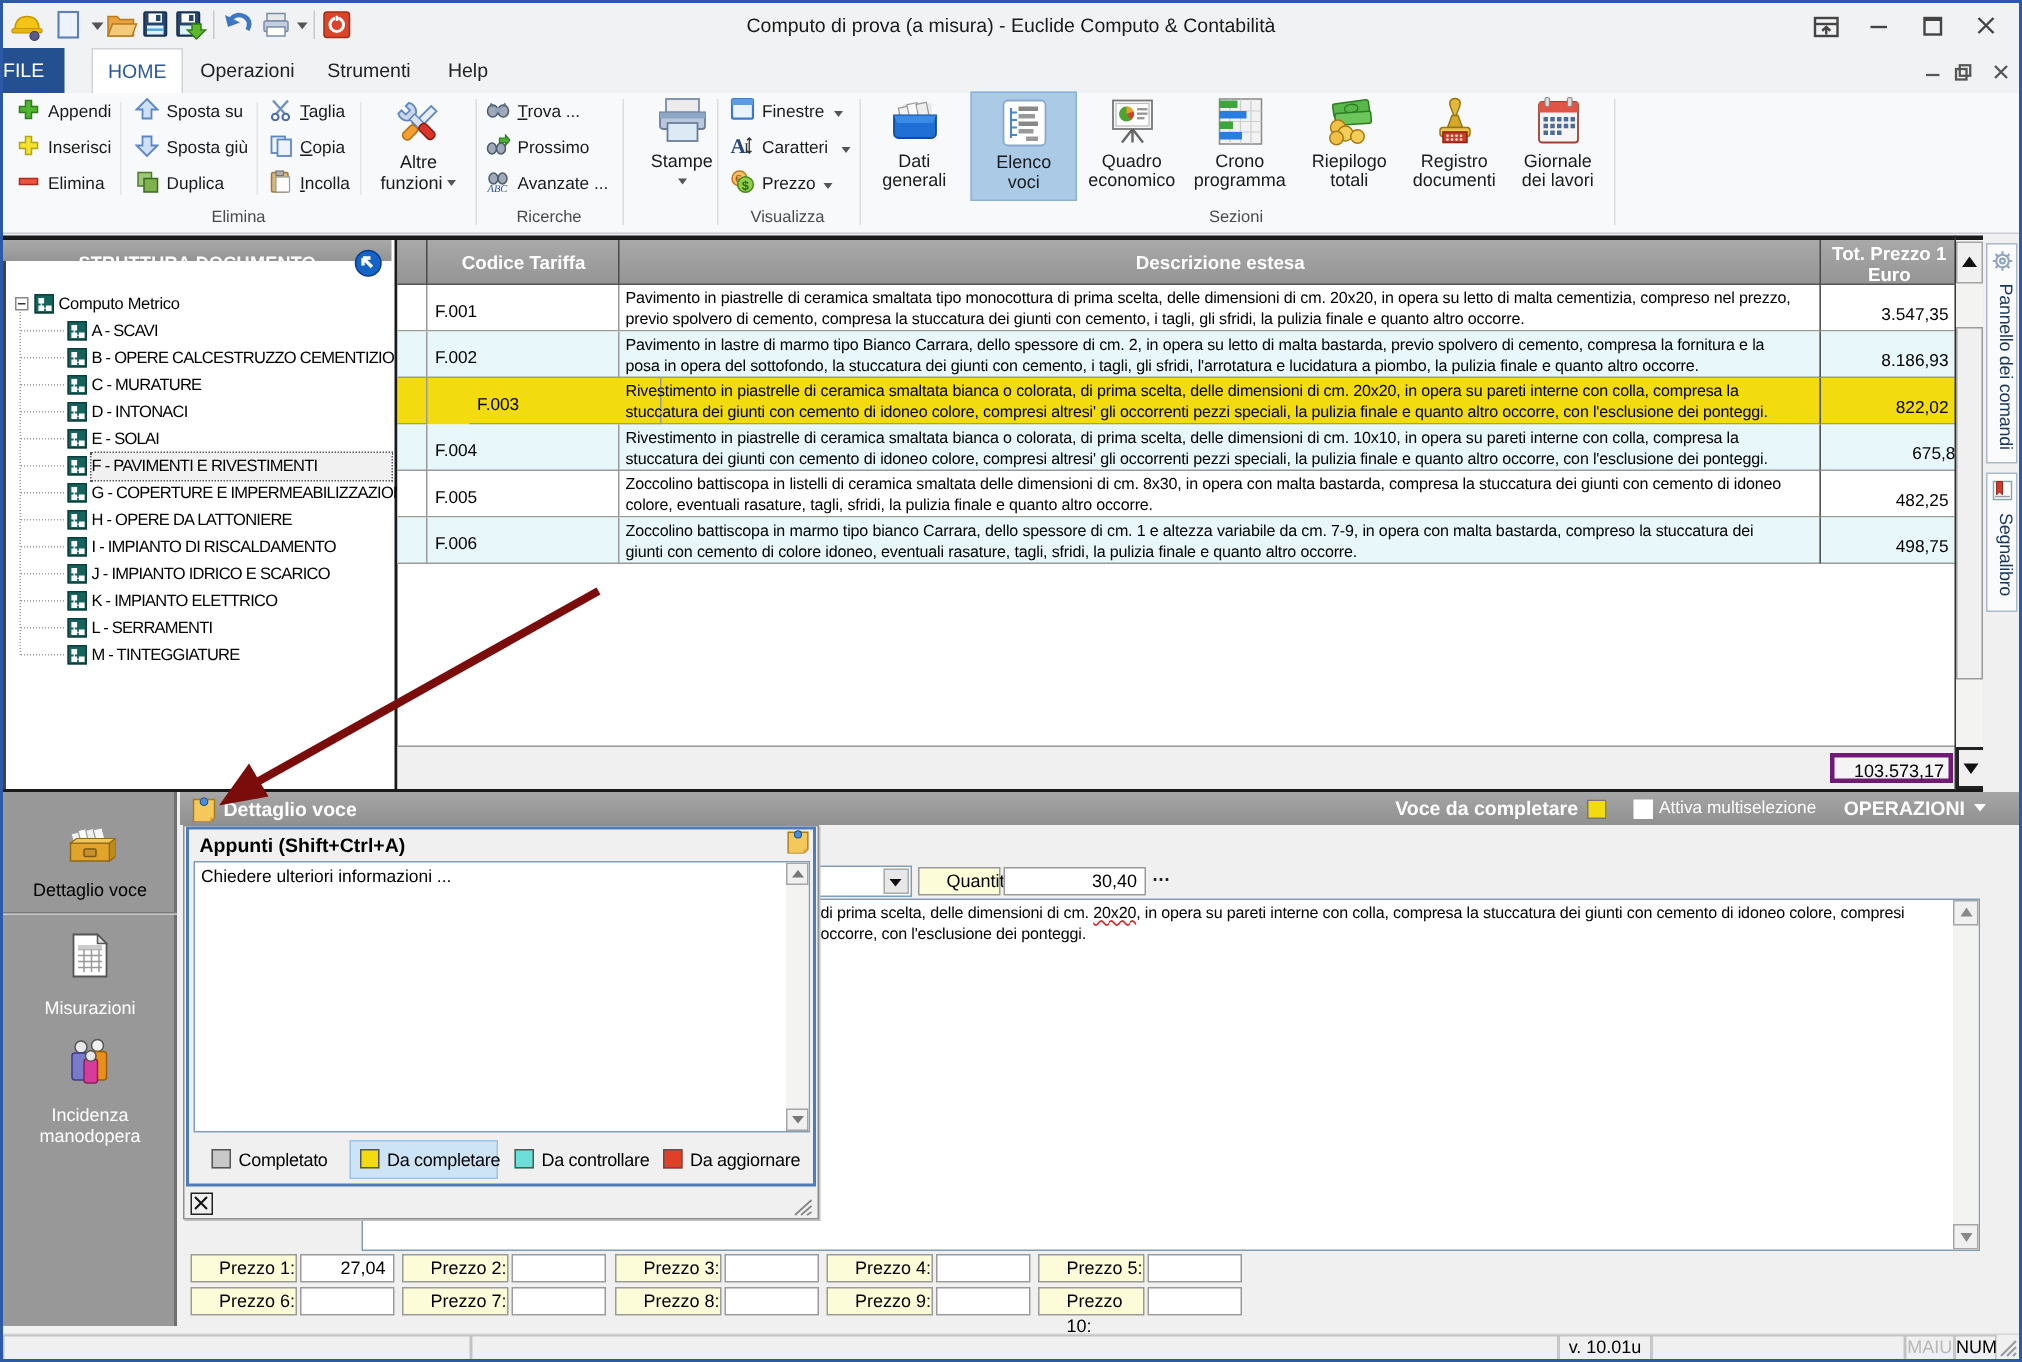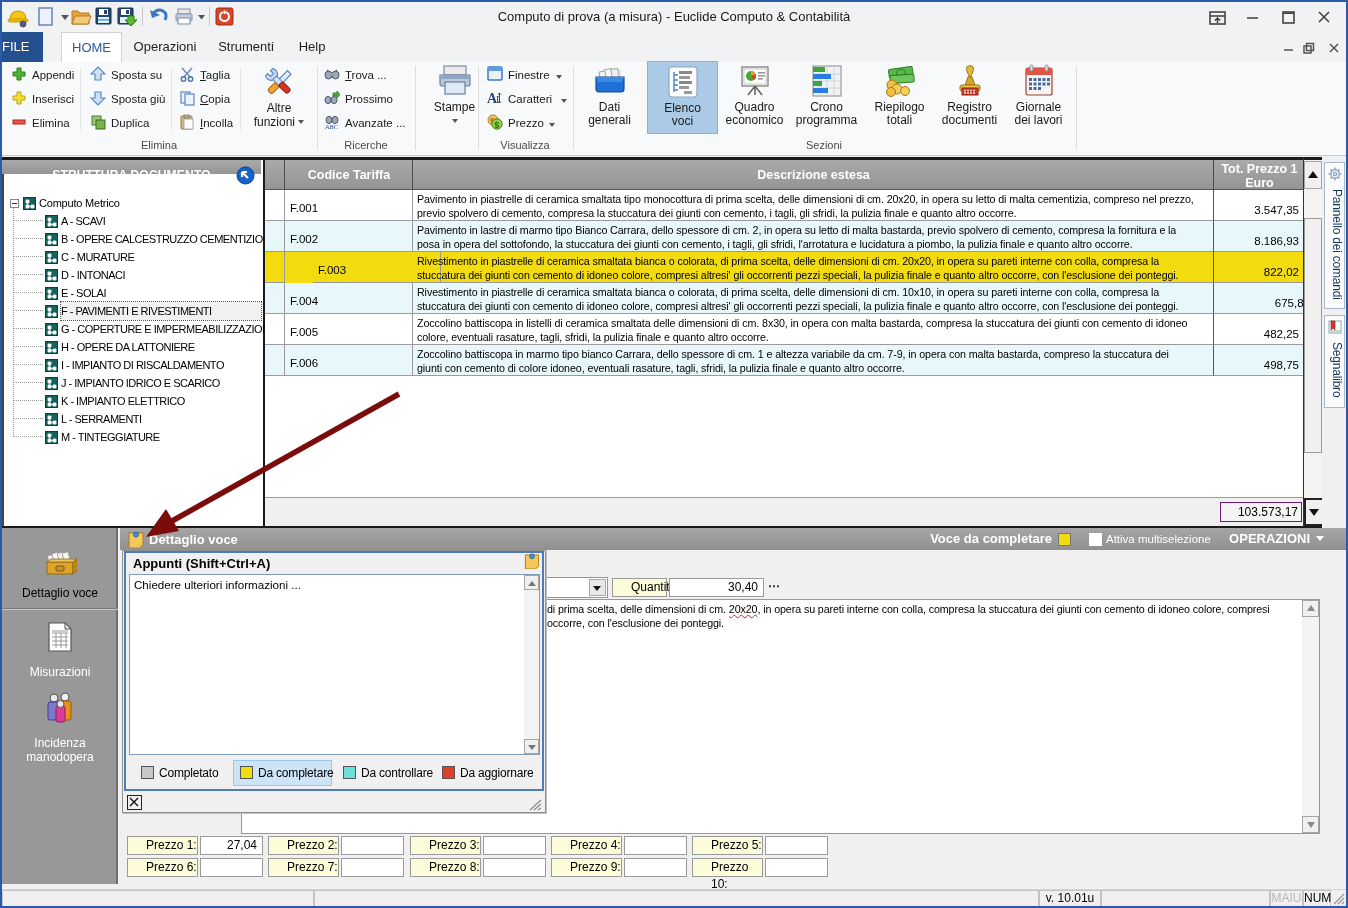--- a/index.html
+++ b/index.html
@@ -479,21 +479,21 @@
         <div class="gcell price" style="left:949px;width:90px;border-right:none;border-left:1px solid #555;margin-left:-1px;">482,25</div>
       </div>
 <div class="grow" style="top:345px;background:#e7f7fa;">
         <div class="gcell" style="left:0;width:20px;"></div>
         <div class="gcell codice" style="left:20px;width:128px;">F.006</div>
         <div class="gcell desc" style="left:148px;width:801px;">Zoccolino battiscopa in marmo tipo bianco Carrara, dello spessore di cm. 1 e altezza variabile da cm. 7-9, in opera con malta bastarda, compreso la stuccatura dei<br>giunti con cemento di colore idoneo, eventuali rasature, tagli, sfridi, la pulizia finale e quanto altro occorre.</div>
         <div class="gcell price" style="left:949px;width:90px;border-right:none;border-left:1px solid #555;margin-left:-1px;">498,75</div>
       </div>
 </div>
 <div class="abs totrow"></div>
-<div class="abs" style="left:1220px;top:502px;width:82px;height:20px;background:#f4f4f4;border:1px solid #701a75;font-size:12px;text-align:right;line-height:19px;padding-right:3px;">103.573,17</div>
+<div class="abs" style="left:1220px;top:502px;width:82px;height:20px;background:#f4f4f4;border:3px solid #701a75;font-size:12px;text-align:right;line-height:19px;padding-right:3px;">103.573,17</div>
 
 <div class="abs sb" style="left:1304px;top:160px;width:18px;height:367px;"></div>
 <div class="abs sbbtn" style="left:1304px;top:161px;width:18px;height:28px;"><span class="tri-u" style="margin-top:9px;"></span></div>
 <div class="abs sbthumb" style="left:1304px;top:218px;width:18px;height:235px;"></div>
 <div class="abs sbbtn" style="left:1304px;top:498px;width:20px;height:28px;border:2px solid #222;"><span class="tri-d" style="margin-top:9px;"></span></div>
 
 <div class="abs" style="left:1322px;top:157px;width:24px;height:371px;background:#f0f0f0;"></div>
 <div class="abs rtab" style="top:162px;height:147px;padding-top:26px;">Pannello dei comandi</div>
 <svg class="abs" style="left:1327px;top:166px;" width="16" height="16" viewBox="0 0 16 16">
       <g fill="none" stroke="#8ea3c0" stroke-width="1.4">

